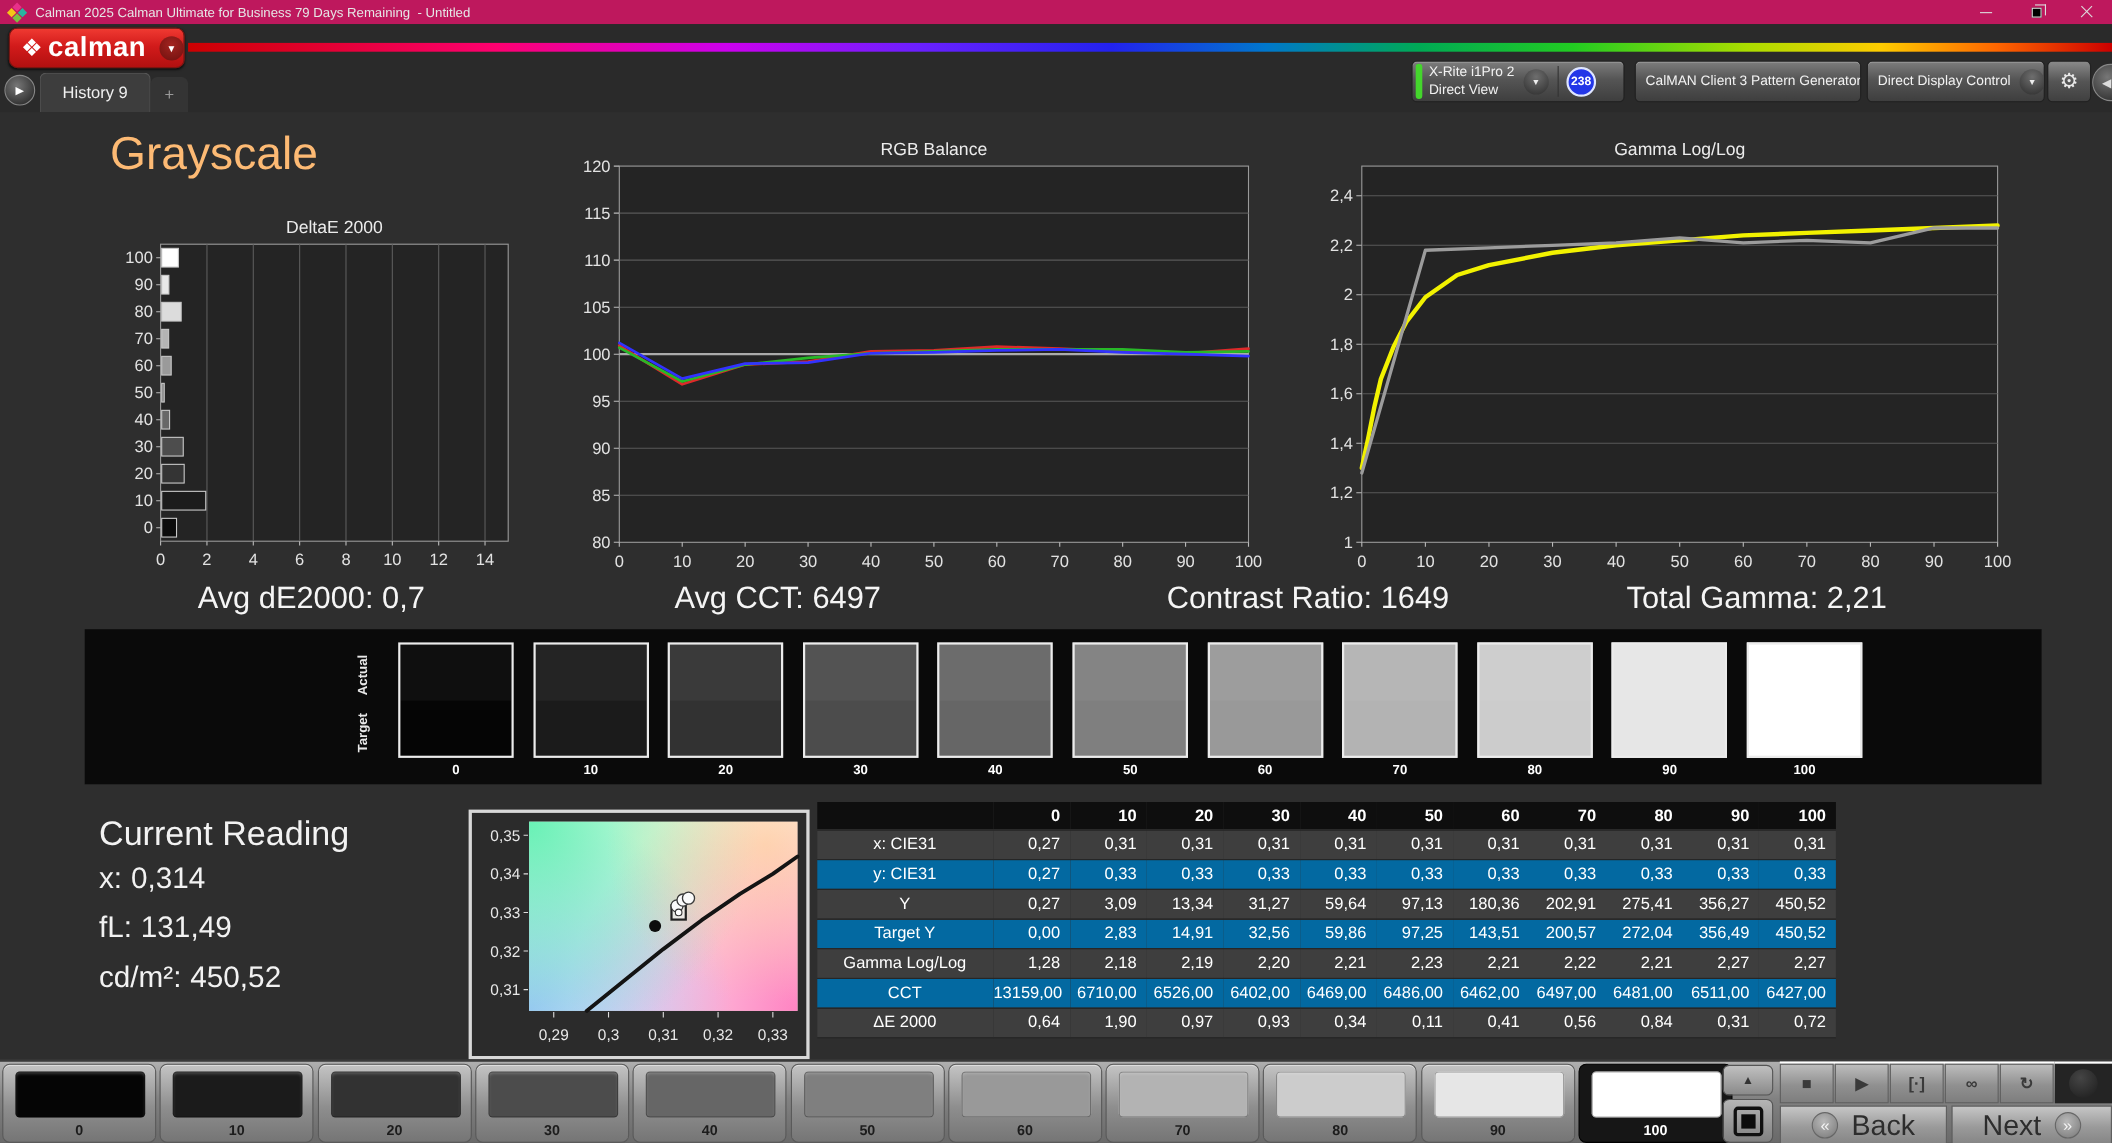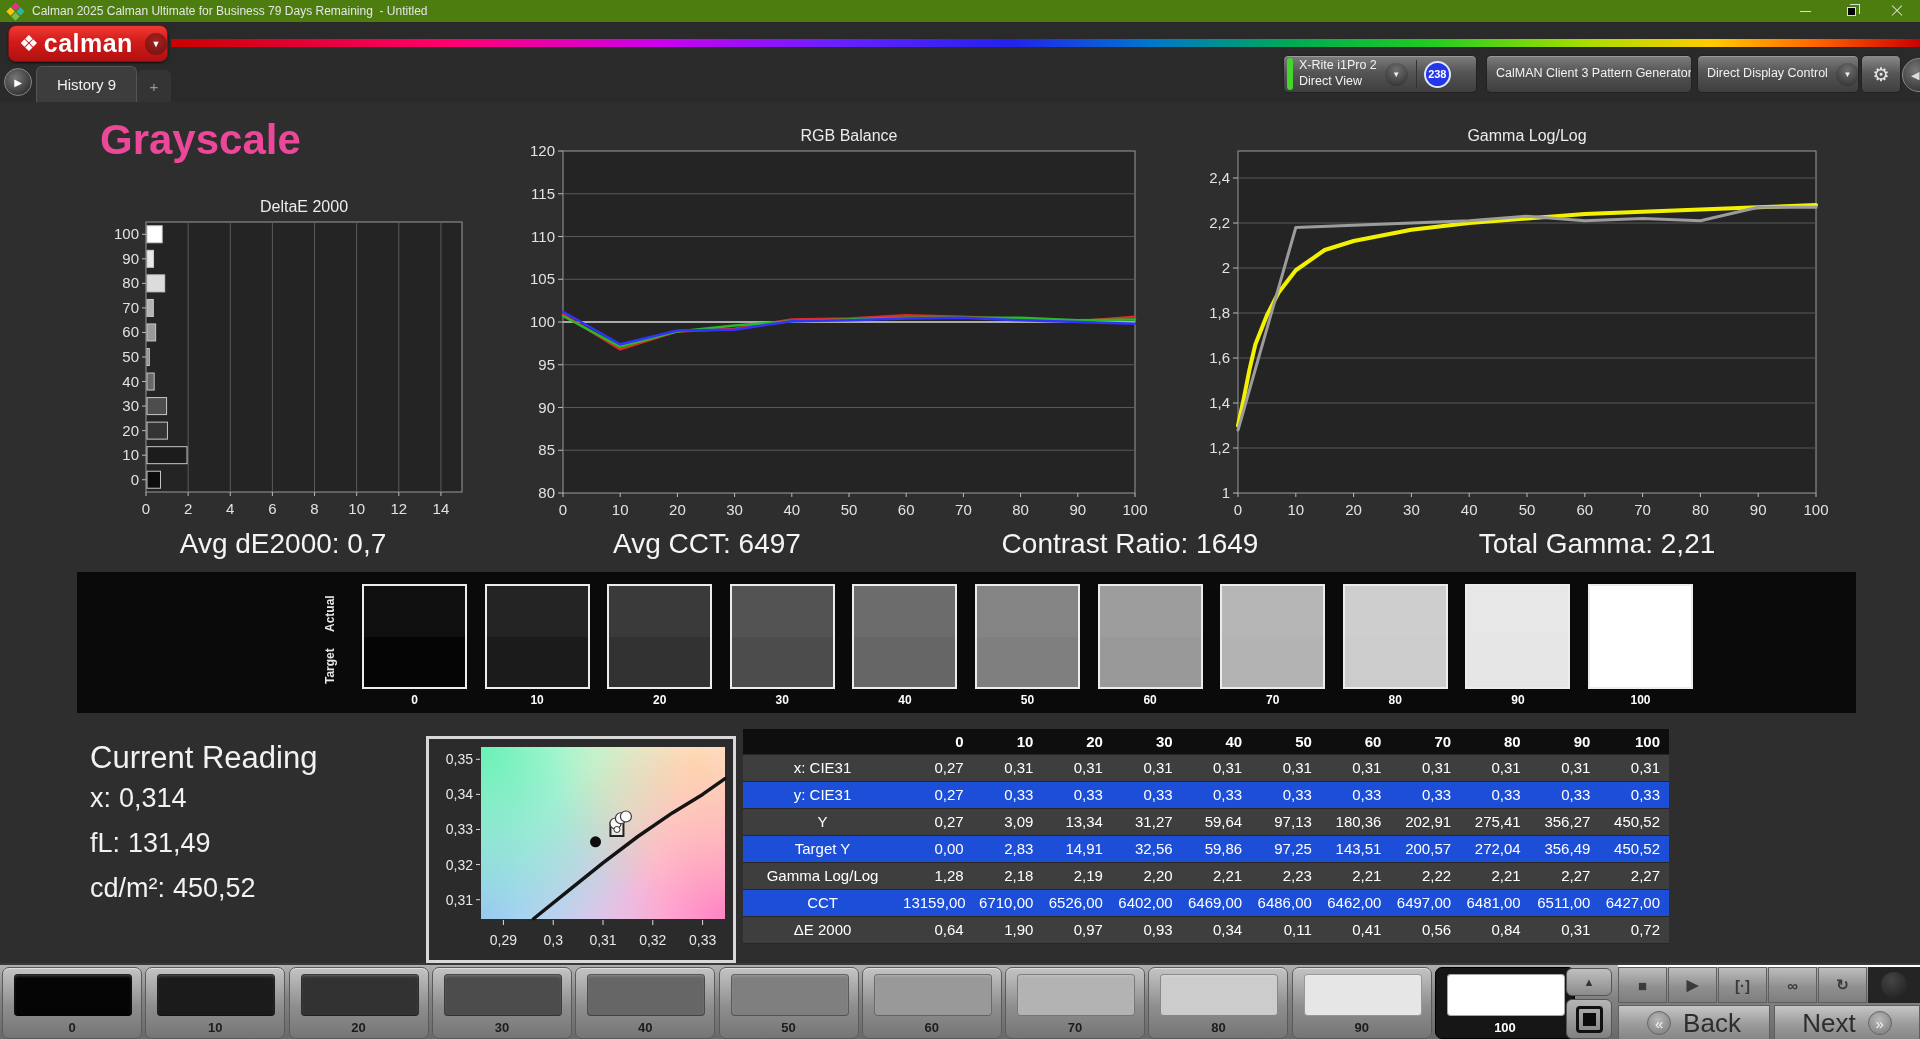--- a/index.html
+++ b/index.html
@@ -1,21 +1,21 @@
 <!DOCTYPE html>
 <html><head>
 <meta charset="utf-8">
 <style>
   * { margin:0; padding:0; box-sizing:border-box; }
   html,body { width:1920px; height:1039px; overflow:hidden; background:#2e2e2e;
     font-family:"Liberation Sans", sans-serif; }
   #app { position:relative; width:1920px; height:1039px; }
 
   
-  .titlebar { position:absolute; left:0; top:0; width:1920px; height:22px; background:#4d7c0f;
+  .titlebar { position:absolute; left:0; top:0; width:1920px; height:22px; background:#be185d;
     display:flex; align-items:center; }
   .app-icon { width:13px; height:13px; margin-left:9px; display:grid; grid-template-columns:6px 6px;
     grid-template-rows:6px 6px; transform:rotate(45deg); gap:1px; }
   .app-icon i { display:block; }
   .titlebar .title { color:#e6e6e6; font-size:12px; margin-left:10px; white-space:pre; }
   .win-controls { position:absolute; right:0; top:0; height:22px; display:flex; }
   .win-btn { width:46px; height:22px; display:flex; align-items:center; justify-content:center; }
   .glyph-min { width:11px; height:1px; background:#ddd; }
   .glyph-restore { width:9px; height:9px; border:1px solid #ddd; position:relative; background:#010101; }
   .glyph-restore:before { content:""; position:absolute; left:2px; top:-4px; width:9px; height:9px;
@@ -65,21 +65,21 @@
     margin:0 5px; flex:none; }
   .icon-btn { position:absolute; top:33px; width:40px; height:38px; border-radius:5px; border:1px solid #222;
     background:linear-gradient(180deg,#8a8a8a,#555 50%,#404040); color:#e8e8e8; font-size:19px;
     display:flex; align-items:center; justify-content:center; }
   .collapse-btn { position:absolute; top:36px; left:1902px; width:34px; height:34px; border-radius:50%;
     background:radial-gradient(circle at 40% 35%,#777,#222); border:1px solid #888; color:#ddd;
     font-size:11px; display:flex; align-items:center; padding-left:8px; }
 
   
   .main { position:absolute; left:0; top:102px; width:1920px; height:861px; background:#2e2e2e; }
-  .page-title { position:absolute; left:100px; top:14px; color:#ec4899; font-size:42px; font-weight:700; }
+  .page-title { position:absolute; left:100px; top:14px; color:#fdba74; font-size:42px; font-weight:400; }
   .chart { position:absolute; }
   .stat { position:absolute; top:426px; transform:translateX(-50%); color:#f5f5f5; font-size:28px;
     white-space:nowrap; }
 
   
   .strip { position:absolute; left:77px; top:470px; width:1779px; height:141px; background:#0a0a0a; }
   .strip-rot { position:absolute; left:246px; width:16px; color:#e8e8e8; font-size:12px; font-weight:700;
     writing-mode:vertical-rl; transform:rotate(180deg); text-align:center; height:56px; }
   .swatch { position:absolute; top:12px; width:105px; height:105px; border:2px solid #ececec; }
   .swatch .half { position:absolute; left:0; top:0; width:100%; height:50%;
@@ -106,21 +106,21 @@
   .cie-svg { position:absolute; left:0; top:0; }
 
   
   .mtable { position:absolute; left:743px; top:627px; width:926px; border-collapse:collapse;
     table-layout:fixed; }
   .mtable th, .mtable td { font-size:15px; color:#fff; text-align:right; padding:0 9px 0 0;
     height:27px; overflow:hidden; white-space:nowrap; }
   .mtable thead th { background:#0e0e0e; height:25px; font-weight:700; }
   .mtable td.rowlab { text-align:center; padding-left:8px; font-weight:400; }
   .mtable tr.dark td { background:#3e3e3e; }
-  .mtable tr.light td { background:#1d4ed8; }
+  .mtable tr.light td { background:#0369a1; }
   .mtable tr { border-bottom:1px solid #262626; }
 
   
   .bottombar { position:absolute; left:0; top:963px; width:1920px; height:76px;
     background:linear-gradient(180deg,#b0b0b0,#828282 45%,#696969); border-top:2px solid #3a3a3a; }
   .patch { position:absolute; top:2px; width:140px; height:72px; border-radius:7px;
     background:linear-gradient(180deg,#c4c4c4,#8e8e8e 55%,#757575); border:1px solid #5a5a5a;
     box-shadow:inset 0 1px 0 #ddd; }
   .patch .chip { position:absolute; left:11px; top:6px; width:118px; height:42px; border-radius:4px;
     box-shadow:inset 0 0 0 1px rgba(0,0,0,.35), inset 0 2px 3px rgba(255,255,255,.25); }
@@ -382,21 +382,21 @@
           <line x1="566.2" y1="366" x2="566.2" y2="370" stroke="#bbb"></line>
           <text x="566.2" y="388" text-anchor="middle" font-size="15" fill="#e2e2e2" font-weight="400">90</text>
           <line x1="624" y1="366" x2="624" y2="370" stroke="#bbb"></line>
           <text x="624" y="388" text-anchor="middle" font-size="15" fill="#e2e2e2" font-weight="400">100</text>
           <polyline points="46,298.5 51.78,271.5 57.56,242.24999999999997 63.34,217.50000000000003 74.9,188.25 86.46000000000001,165.75000000000003 103.80000000000001,143.25 132.7,122.99999999999999 161.60000000000002,113.99999999999997 219.4,102.75000000000001 277.20000000000005,95.99999999999997 335,91.49999999999996 392.8,86.99999999999996 450.59999999999997,84.75 508.40000000000003,82.50000000000006 566.2,80.25 624,78.00000000000004" fill="none" stroke="#f2f200" stroke-width="4" stroke-linejoin="round" stroke-linecap="round"></polyline>
           <polyline points="46,303 103.80000000000001,100.49999999999996 161.60000000000002,98.25000000000001 219.4,95.99999999999997 277.20000000000005,93.75000000000001 335,89.25 392.8,93.75000000000001 450.59999999999997,91.49999999999996 508.40000000000003,93.75000000000001 566.2,80.25 624,80.25" fill="none" stroke="#9c9c9c" stroke-width="3" stroke-linejoin="round" stroke-linecap="round"></polyline>
         </svg></div>
 
     <div class="stat" style="left:283px;">Avg dE2000: 0,7</div>
     <div class="stat" style="left:707px;">Avg CCT: 6497</div>
-    <div class="stat" style="left:1130px;">Contrast Ratio: 1649</div>
+    <div class="stat" style="left:1189px;">Contrast Ratio: 1649</div>
     <div class="stat" style="left:1597px;">Total Gamma: 2,21</div>
 
     <div class="strip">
       <div class="strip-rot" style="top:14px;">Actual</div>
       <div class="strip-rot" style="top:66px;">Target</div>
       <div id="swatches">
           <div class="swatch" style="left: 285px; background: rgb(5, 5, 5);">
             <div class="half"></div>
           </div>
           <div class="swatch-num" style="left: 285px;">0</div>

